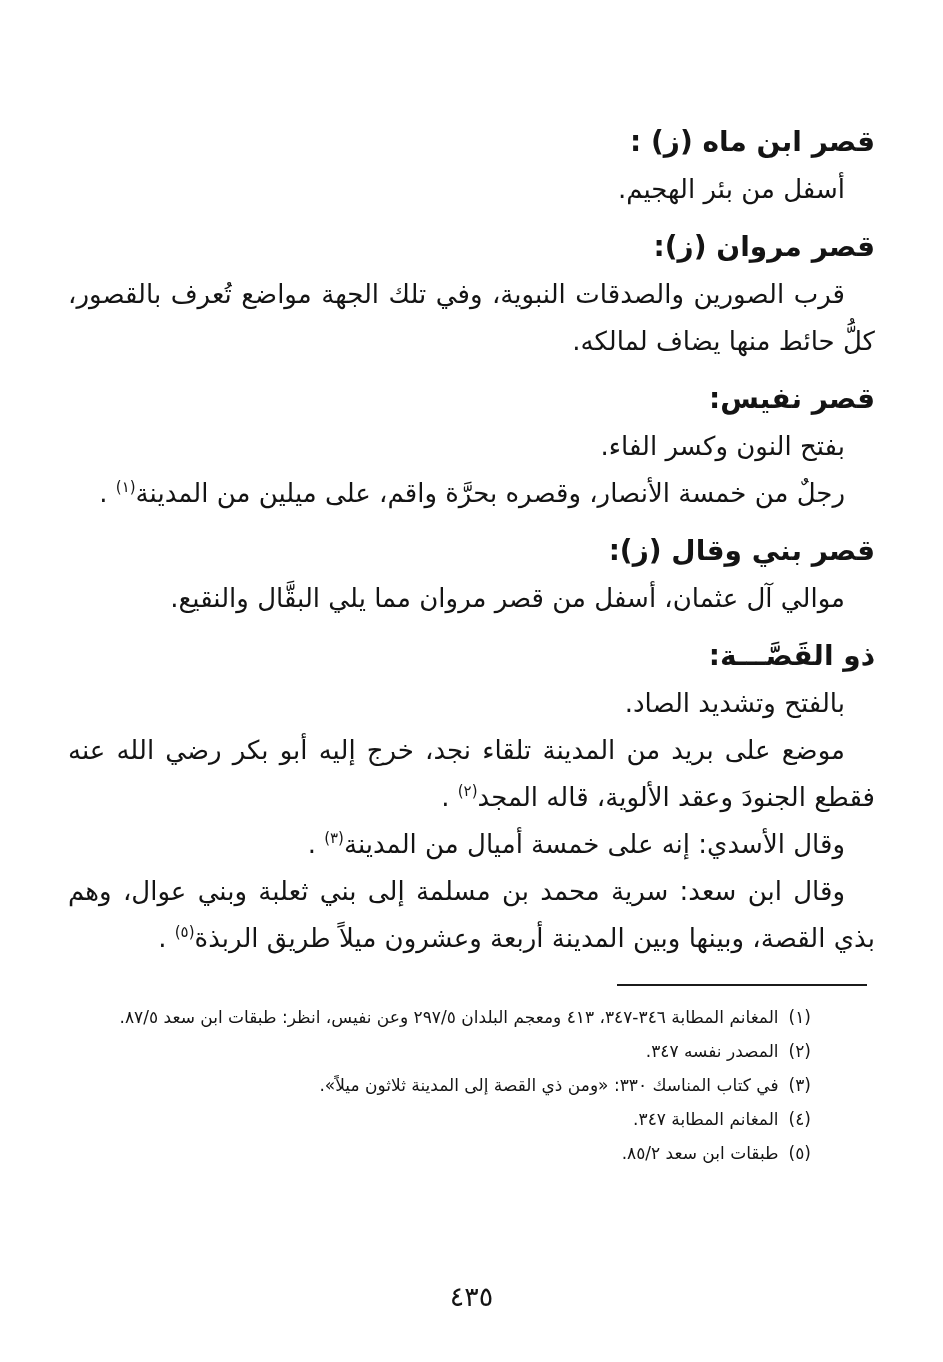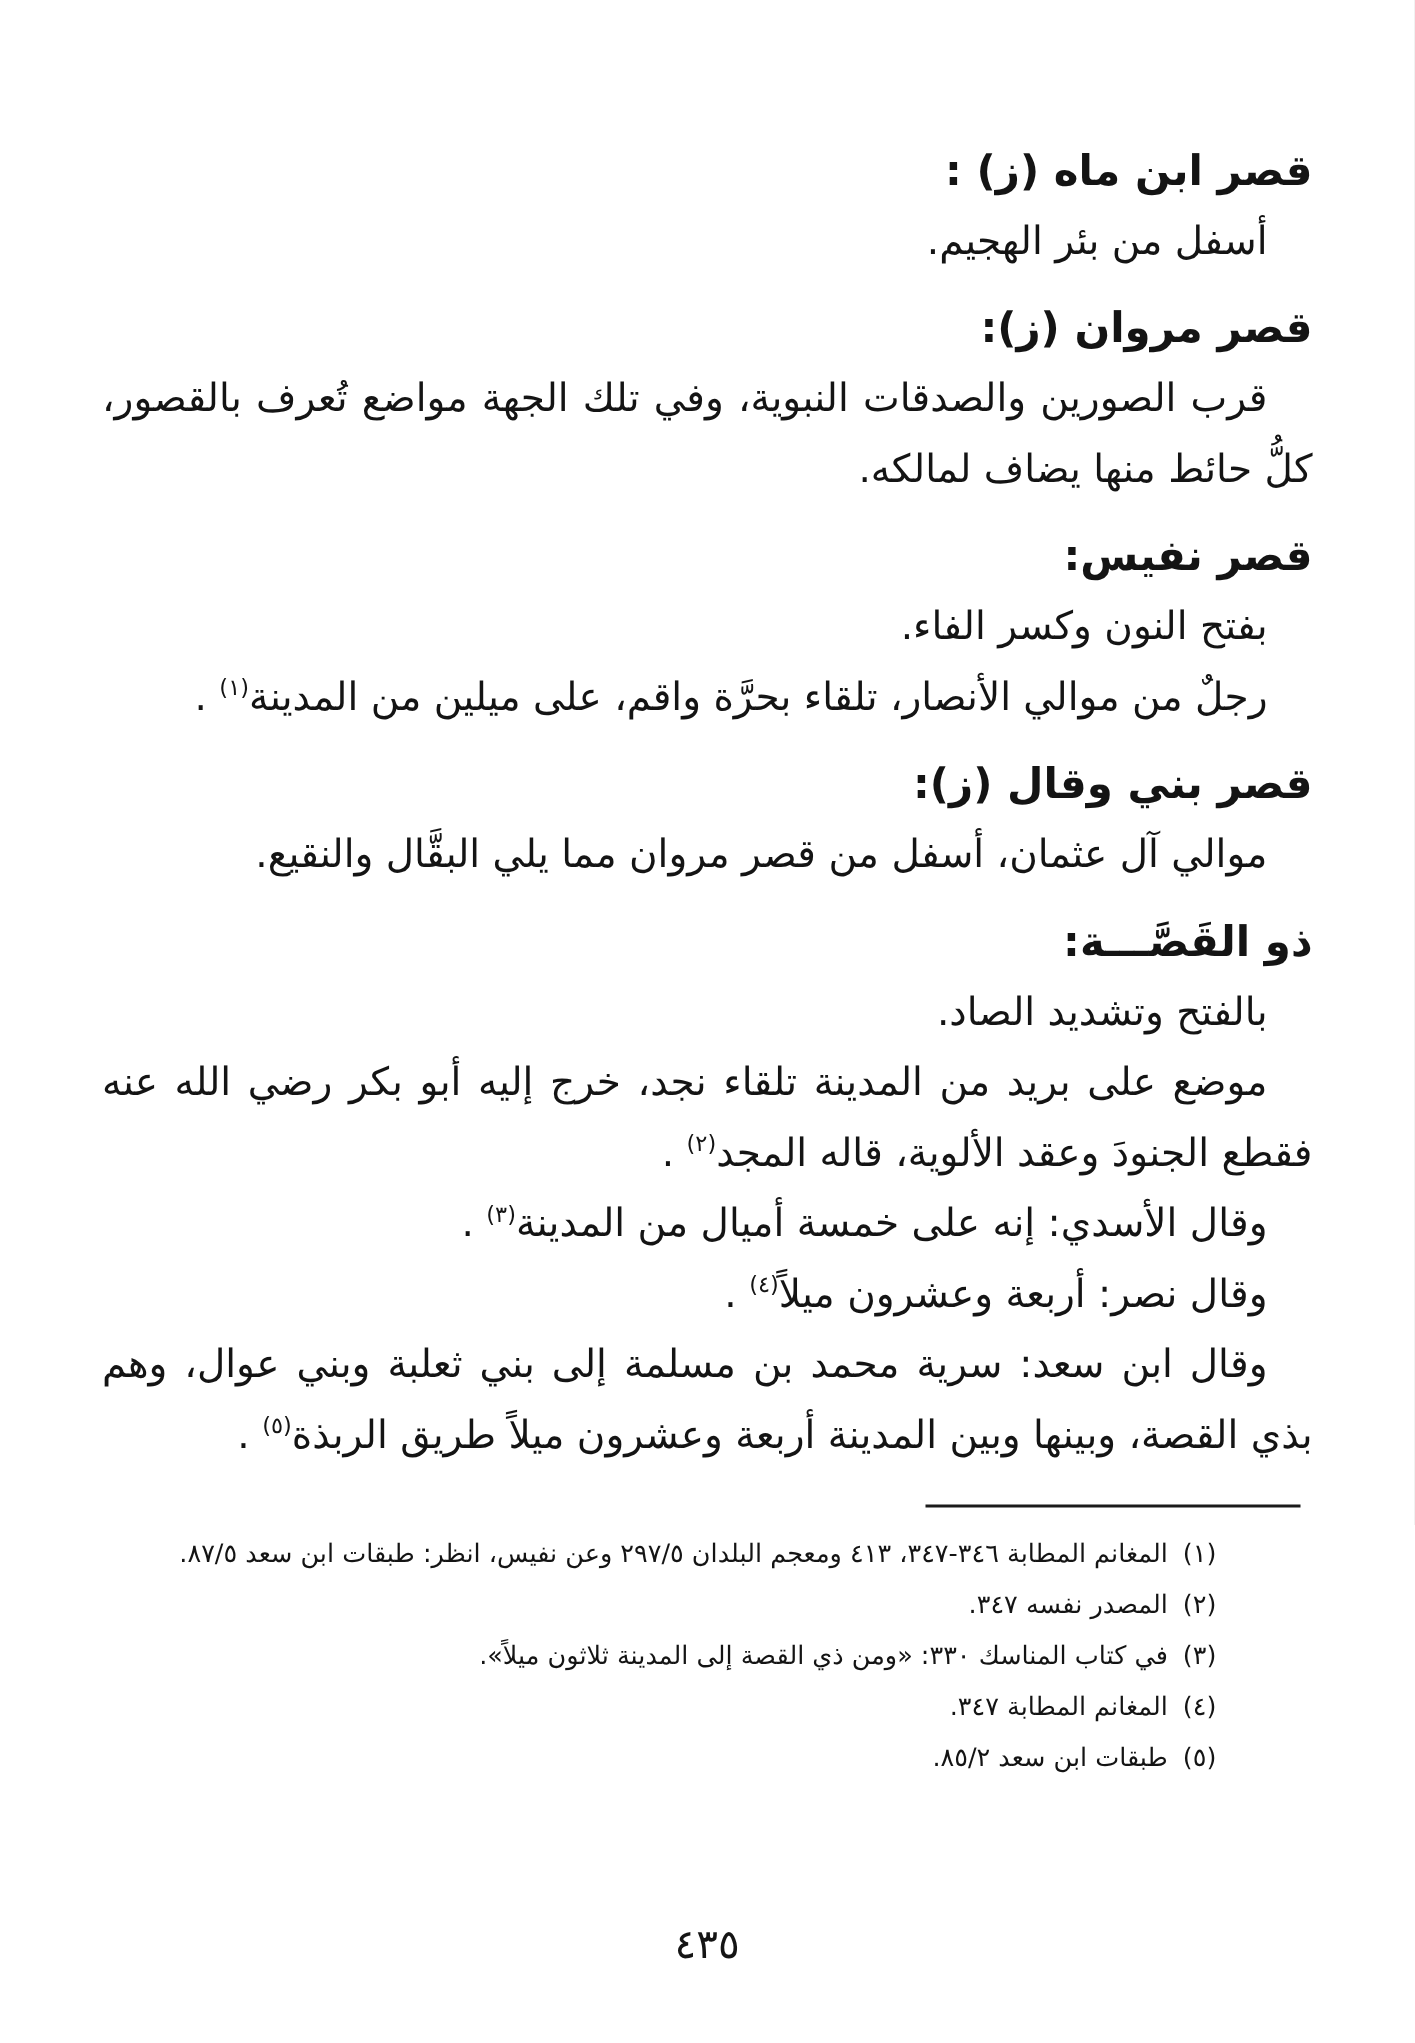--- a/index.html
+++ b/index.html
@@ -3,21 +3,21 @@
 <meta charset="utf-8">
 <style>
   html, body { margin: 0; padding: 0; background: #e8e8e8; }
   .page {
     width: 943px; height: 1362px; position: relative;
     background: #ffffff; overflow: hidden; margin: 0 auto;
     font-family: "DejaVu Sans", sans-serif; color: #141414;
   }
   .content {
     position: absolute; top: 0; right: 0; left: 0;
-    padding: 80px 68px 0 68px; direction: rtl;
+    padding: 108px 68px 0 68px; direction: rtl;
   }
   section { margin: 0; padding: 0; }
   h2.heading {
     font-family: "DejaVu Sans", sans-serif;
     font-size: 28px; line-height: 48px; font-weight: 700;
     margin: 10px 0 0 0; padding: 0;
   }
   p.para {
     font-size: 26px; line-height: 47px; font-weight: 400;
     margin: 0; padding: 0;
@@ -53,32 +53,31 @@
           <h2 class="heading">قصر ابن ماه (ز) :</h2>
           <p class="para"><span>أسفل من بئر الهجيم.</span></p>
         </section>
         <section>
           <h2 class="heading">قصر مروان (ز):</h2>
           <p class="para"><span>قرب الصورين والصدقات النبوية، وفي تلك الجهة مواضع تُعرف بالقصور، كلُّ حائط منها يضاف لمالكه.</span></p>
         </section>
         <section>
           <h2 class="heading">قصر نفيس:</h2>
           <p class="para"><span>بفتح النون وكسر الفاء.</span></p>
-          <p class="para"><span>رجلٌ من موالي الأنصار، تلقاء بحرَّة واقم، على ميلين من المدينة</span><sup class="fn-mark">(١)</sup><span> .</span></p>
+          <p class="para"><span>رجلٌ من خمسة الأنصار، وقصره بحرَّة واقم، على ميلين من المدينة</span><sup class="fn-mark">(١)</sup><span> .</span></p>
         </section>
         <section>
           <h2 class="heading">قصر بني وقال (ز):</h2>
           <p class="para"><span>موالي آل عثمان، أسفل من قصر مروان مما يلي البقَّال والنقيع.</span></p>
         </section>
         <section>
           <h2 class="heading">ذو القَصَّـــة:</h2>
           <p class="para"><span>بالفتح وتشديد الصاد.</span></p>
           <p class="para"><span>موضع على بريد من المدينة تلقاء نجد، خرج إليه أبو بكر رضي الله عنه فقطع الجنودَ وعقد الألوية، قاله المجد</span><sup class="fn-mark">(٢)</sup><span> .</span></p>
           <p class="para"><span>وقال الأسدي: إنه على خمسة أميال من المدينة</span><sup class="fn-mark">(٣)</sup><span> .</span></p>
-          <p class="para"><span>وقال نصر: أربعة وعشرون ميلاً</span><sup class="fn-mark">(٤)</sup><span> .</span></p>
           <p class="para"><span>وقال ابن سعد: سرية محمد بن مسلمة إلى بني ثعلبة وبني عوال، وهم بذي القصة، وبينها وبين المدينة أربعة وعشرون ميلاً طريق الربذة</span><sup class="fn-mark">(٥)</sup><span> .</span></p>
         </section>
       </div>
     <div class="fn-sep"></div>
     <div class="footnotes" id="footnotes-root">
         <p class="footnote"><span class="fn-num">(١)</span><span>المغانم المطابة ٣٤٦-٣٤٧، ٤١٣ ومعجم البلدان ٢٩٧/٥ وعن نفيس، انظر: طبقات ابن سعد ٨٧/٥.</span></p>
         <p class="footnote"><span class="fn-num">(٢)</span><span>المصدر نفسه ٣٤٧.</span></p>
         <p class="footnote"><span class="fn-num">(٣)</span><span>في كتاب المناسك ٣٣٠: «ومن ذي القصة إلى المدينة ثلاثون ميلاً».</span></p>
         <p class="footnote"><span class="fn-num">(٤)</span><span>المغانم المطابة ٣٤٧.</span></p>
         <p class="footnote"><span class="fn-num">(٥)</span><span>طبقات ابن سعد ٨٥/٢.</span></p>

